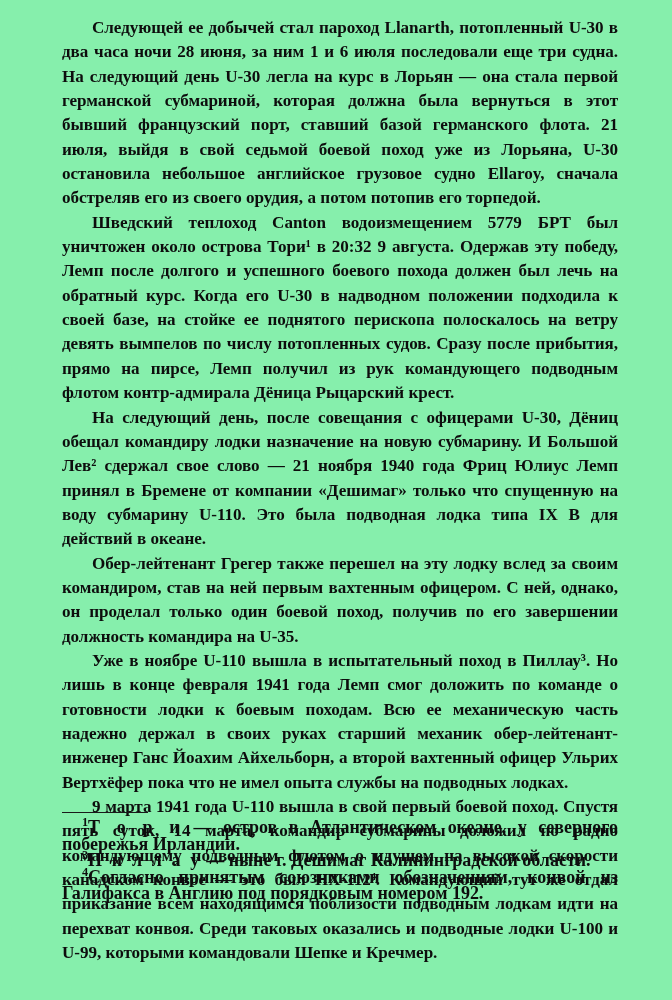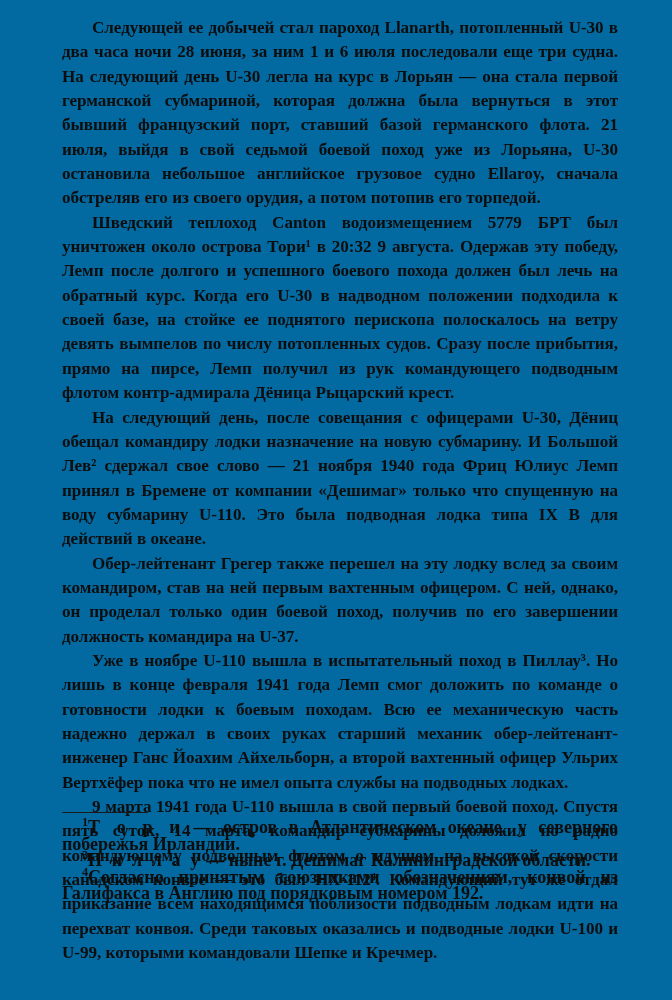--- a/index.html
+++ b/index.html
@@ -16,21 +16,21 @@
     overflow: hidden;
     -webkit-font-smoothing: none;
   }
 
   #page {
     position: absolute;
     left: 0;
     top: 0;
     width: 672px;
     height: 1000px;
-    background: #0369a1;
+    background: #86efac;
   }
 
   #content {
     position: absolute;
     left: 62px;
     top: 16px;
     width: 556px;
   }
 
   .para {
@@ -92,21 +92,21 @@
 </style>
 </head>
 <body>
 
 <div id="page">
 
   <div id="content">
     <p class="para">Следующей ее добычей стал пароход Llanarth, потопленный U-30 в два часа ночи 28 июня, за ним 1 и 6 июля последовали еще три судна. На следующий день U-30 легла на курс в Лорьян — она стала первой германской субмариной, которая должна была вернуться в этот бывший французский порт, ставший базой германского флота. 21 июля, выйдя в свой седьмой боевой поход уже из Лорьяна, U-30 остановила небольшое английское грузовое судно Ellaroy, сначала обстреляв его из своего орудия, а потом потопив его торпедой.</p>
     <p class="para">Шведский теплоход Canton водоизмещением 5779 БРТ был уничтожен около острова Тори¹ в 20:32 9 августа. Одержав эту победу, Лемп после долгого и успешного боевого похода должен был лечь на обратный курс. Когда его U-30 в надводном положении подходила к своей базе, на стойке ее поднятого перископа полоскалось на ветру девять вымпелов по числу потопленных судов. Сразу после прибытия, прямо на пирсе, Лемп получил из рук командующего подводным флотом контр-адмирала Дёница Рыцарский крест.</p>
     <p class="para">На следующий день, после совещания с офицерами U-30, Дёниц обещал командиру лодки назначение на новую субмарину. И Большой Лев² сдержал свое слово — 21 ноября 1940 года Фриц Юлиус Лемп принял в Бремене от компании «Дешимаг» только что спущенную на воду субмарину U-110. Это была подводная лодка типа IX B для действий в океане.</p>
-    <p class="para">Обер-лейтенант Грегер также перешел на эту лодку вслед за своим командиром, став на ней первым вахтенным офицером. С ней, однако, он проделал только один боевой поход, получив по его завершении должность командира на U-37.</p>
+    <p class="para">Обер-лейтенант Грегер также перешел на эту лодку вслед за своим командиром, став на ней первым вахтенным офицером. С ней, однако, он проделал только один боевой поход, получив по его завершении должность командира на U-35.</p>
     <p class="para">Уже в ноябре U-110 вышла в испытательный поход в Пиллау³. Но лишь в конце февраля 1941 года Лемп смог доложить по команде о готовности лодки к боевым походам. Всю ее механическую часть надежно держал в своих руках старший механик обер-лейтенант-инженер Ганс Йоахим Айхельборн, а второй вахтенный офицер Ульрих Вертхёфер пока что не имел опыта службы на подводных лодках.</p>
     <p class="para">9 марта 1941 года U-110 вышла в свой первый боевой поход. Спустя пять суток, 14 марта, командир субмарины доложил по радио командующему подводным флотом о идущем на высокой скорости канадском конвое — это был HX-112⁴. Командующий тут же отдал приказание всем находящимся поблизости подводным лодкам идти на перехват конвоя. Среди таковых оказались и подводные лодки U-100 и U-99, которыми командовали Шепке и Кречмер.</p>
   </div>
 
   <div id="footnotes">
     <div id="fn-rule"></div>
 
     <p class="fnote">
       <sup>1</sup><span class="sp">Т о р и</span><span> — остров в Атлантическом океане, у северного побережья Ирландии.</span>
     </p>

